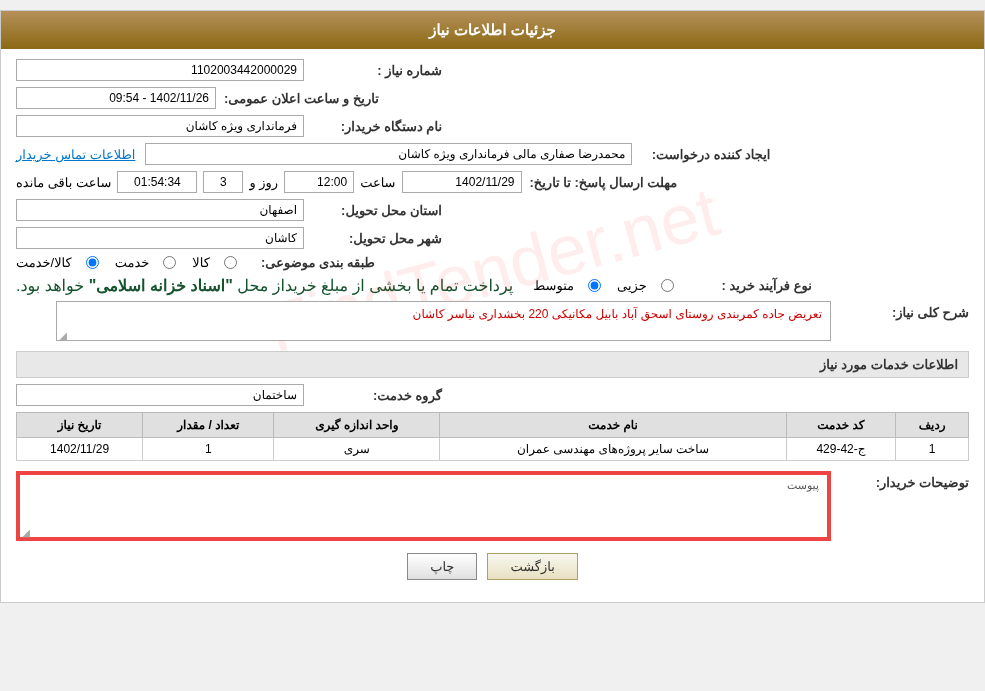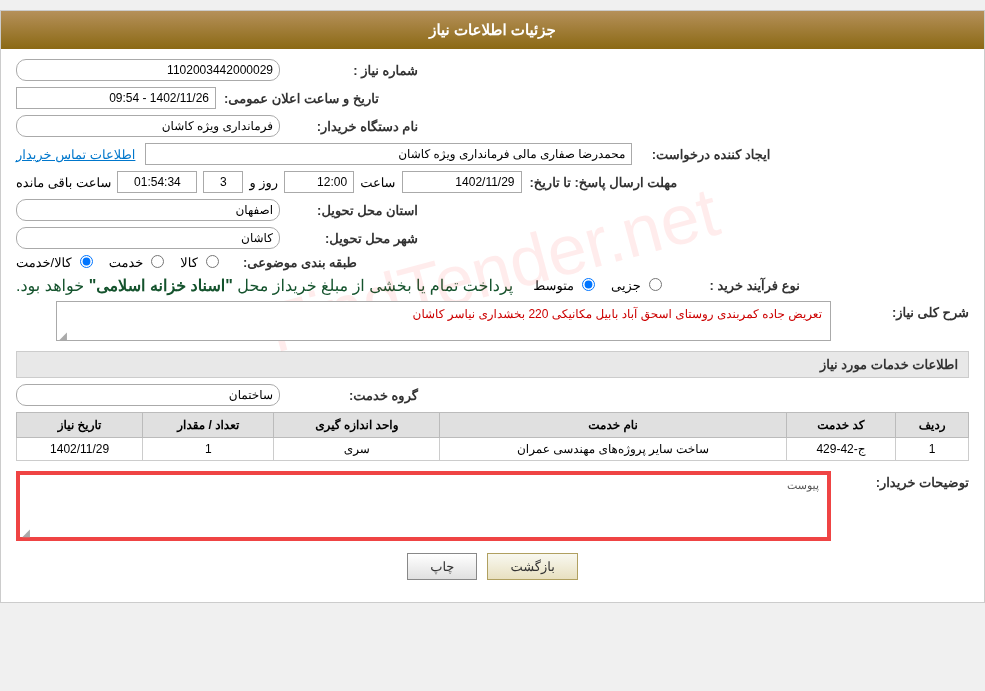--- a/index.html
+++ b/index.html
@@ -43,40 +43,40 @@
     }
     .input-field {
       border: 1px solid #aaa;
       background: #fff;
       padding: 3px 6px;
       min-height: 22px;
       font-family: Tahoma, Arial, sans-serif;
       font-size: 12px;
       direction: rtl;
     }
-    .input-wide { width: 264px; border-radius: 10px; }
+    .input-wide { width: 288px; }
     .input-medium { width: 200px; }
     .input-small { width: 120px; }
 
     .deadline-row {
       display: flex;
       align-items: center;
       justify-content: flex-end;
       margin-bottom: 6px;
     }
 
     .radio-group {
       display: flex;
       align-items: center;
       gap: 16px;
     }
     .radio-item {
       display: flex;
-      align-items: flex-start;
-      gap: 8px;
+      align-items: center;
+      gap: 14px;
     }
 
     .link-text {
       color: #0077cc;
       text-decoration: underline;
       cursor: pointer;
     }
 
     .section-header {
       background: #e8e8e8;

